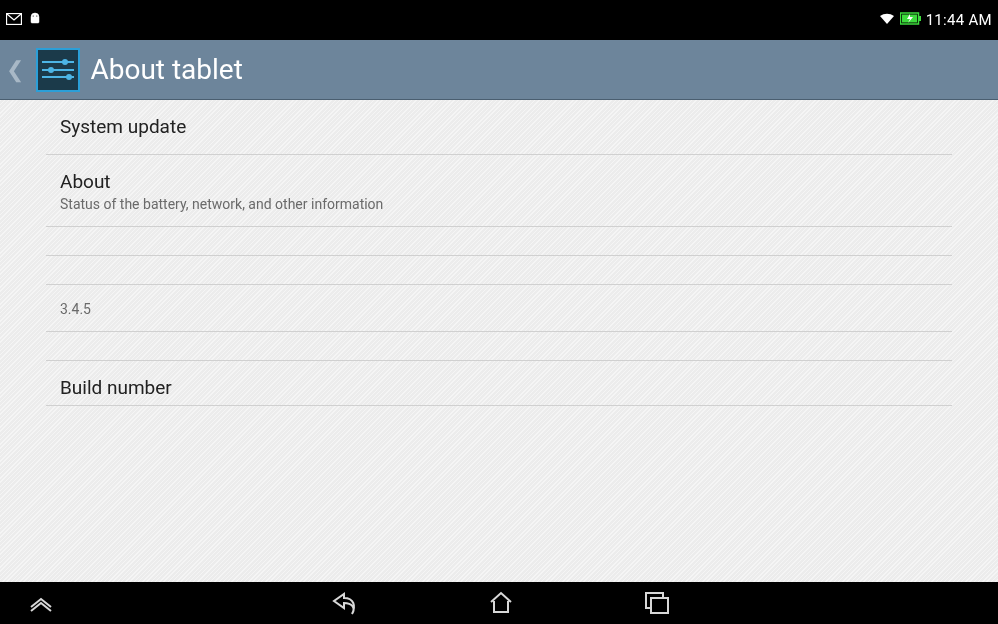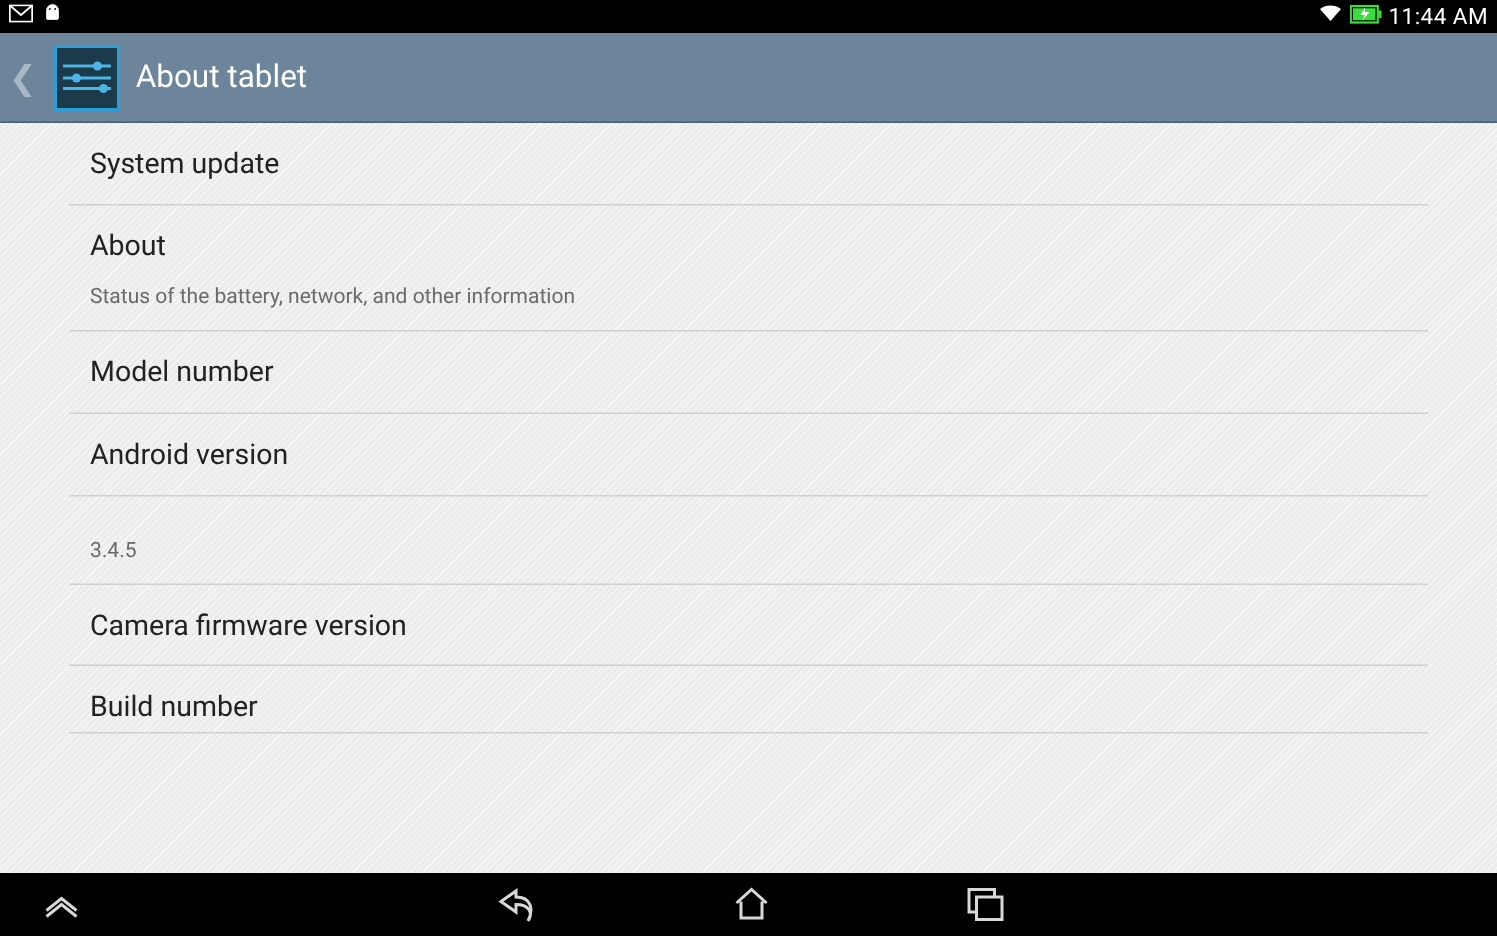--- a/index.html
+++ b/index.html
@@ -5,21 +5,21 @@
   * { margin: 0; padding: 0; box-sizing: border-box; }
   body {
     width: 998px;
     height: 624px;
     font-family: Roboto, Arial, sans-serif;
     background: #000;
     overflow: hidden;
     position: relative;
   }
   .status-bar {
-    height: 22px;
+    height: 40px;
     background: #000;
     display: flex;
     align-items: center;
     justify-content: space-between;
     padding: 0 6px;
     color: #fff;
     font-size: 13px;
   }
   .status-left { display: flex; gap: 6px; align-items: center; }
   .status-right { display: flex; gap: 4px; align-items: center; }
@@ -52,21 +52,21 @@
     height: 2px;
     background: #4db5e6;
     position: relative;
   }
   .slider-dot {
     width: 6px; height: 6px; border-radius: 50%;
     background: #4db5e6; position: absolute; top: -2px;
   }
   .page-title {
     color: #fff;
-    font-size: 21px;
+    font-size: 28px;
     font-weight: 400;
   }
   .content {
     height: 512px;
     background-color: #f0f0f0;
     background-image: repeating-linear-gradient(135deg, #f5f5f5 0, #f5f5f5 1px, #ececec 1px, #ececec 3px);
     overflow: hidden;
   }
   .list {
     padding: 0 46px;
@@ -77,21 +77,21 @@
   }
   .item-title {
     color: #222;
     font-size: 19px;
     font-weight: 400;
     line-height: 1.35;
   }
   .item-sub {
     color: #6a6a6a;
     font-size: 14px;
-    margin-top: 14px;
+    margin-top: 2px;
   }
   .nav-bar {
     position: absolute;
     bottom: 0; left: 0; right: 0;
     height: 42px;
     background: #000;
     display: flex;
     align-items: center;
     justify-content: center;
     gap: 130px;
@@ -156,30 +156,27 @@
 <div class="content">
   <div class="list">
     <div class="list-item">
       <div class="item-title">System update</div>
     </div>
     <div class="list-item">
       <div class="item-title">About</div>
       <div class="item-sub">Status of the battery, network, and other information</div>
     </div>
     <div class="list-item">
-      <div class="item-title">Model number</div>
-    </div>
-    <div class="list-item">
-      <div class="item-title">Android version</div>
+    </div>
+    <div class="list-item">
     </div>
     <div class="list-item">
       <div class="item-sub">3.4.5</div>
     </div>
     <div class="list-item">
-      <div class="item-title">Camera firmware version</div>
     </div>
     <div class="list-item cut">
       <div class="item-title">Build number</div>
     </div>
   </div>
 </div>
 
 <div class="nav-bar">
   <span class="nav-btn" style="position:absolute;left:28px">
     <svg width="26" height="20" viewBox="0 0 26 20">

